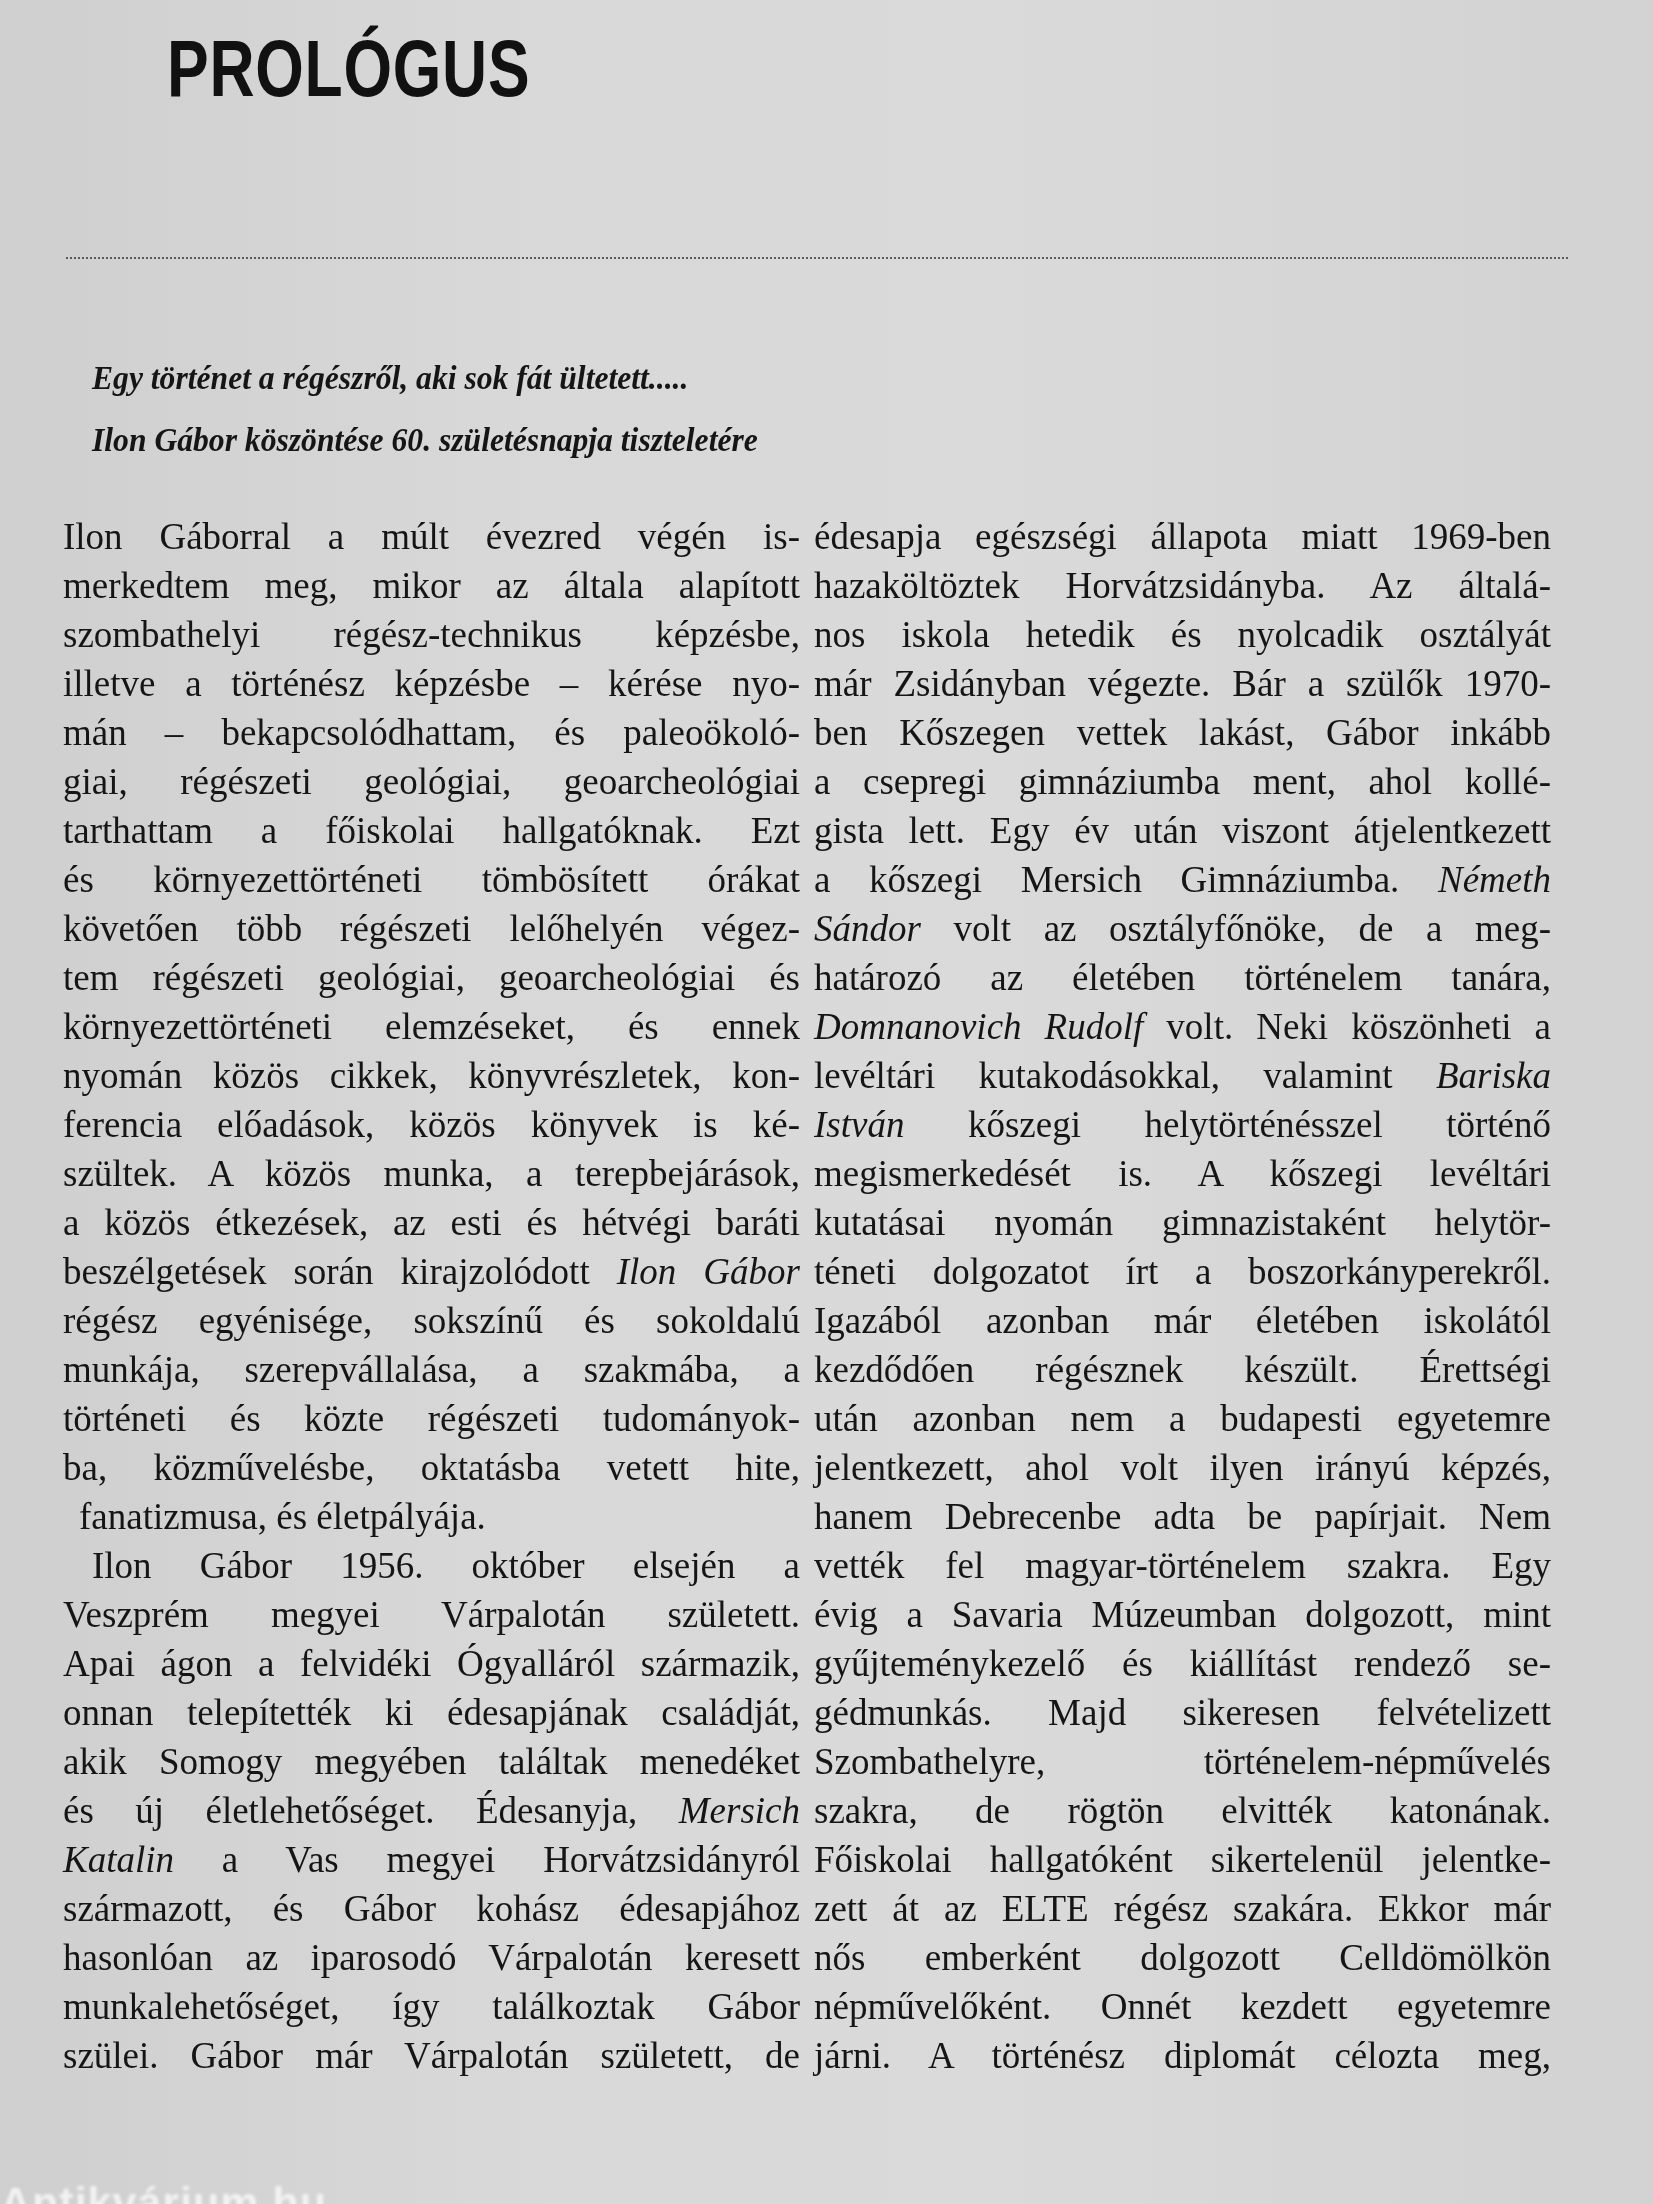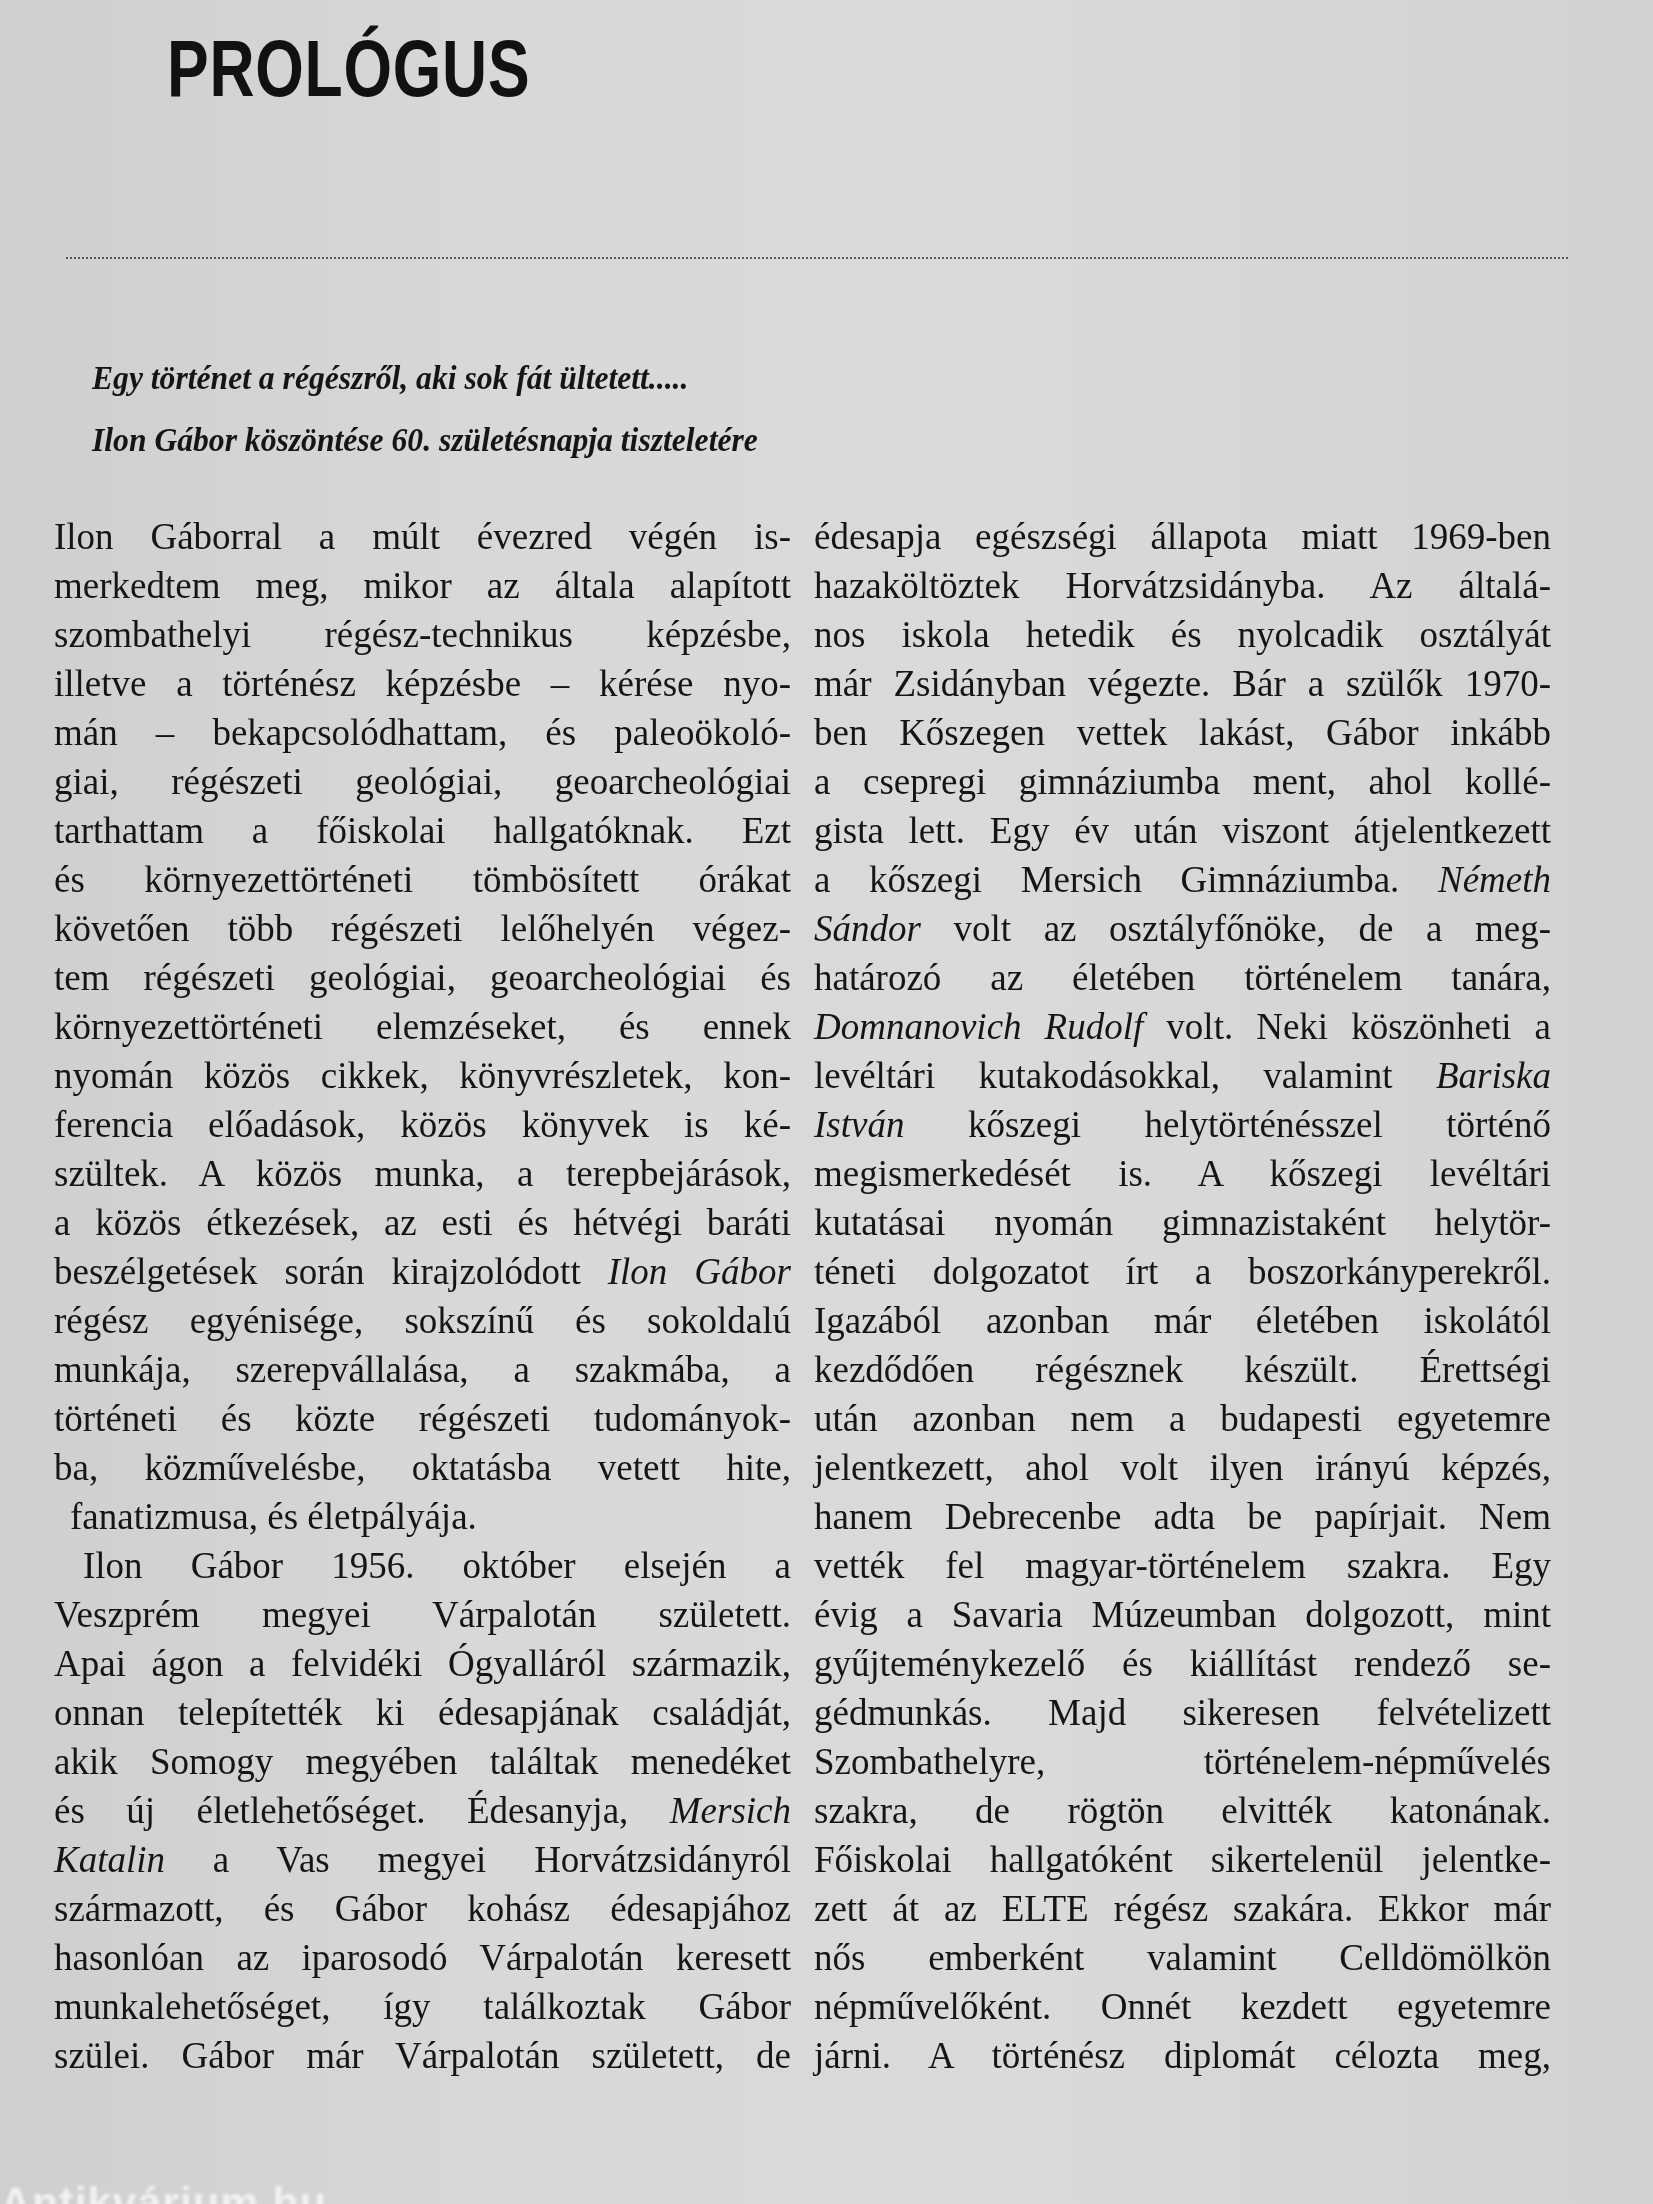--- a/index.html
+++ b/index.html
@@ -69,21 +69,21 @@
     display: block;
     height: 49px;
   }
   .column .line.last {
     text-align-last: left;
     margin-left: 16px;
   }
   .column .line.indent {
     padding-left: 29px;
   }
-  .col-left { left: 54px; width: 737px; }
+  .col-left { left: 63px; width: 737px; }
   .col-right { left: 814px; width: 737px; }
   .line em { }
   .watermark {
     position: absolute;
     left: 0;
     top: 2178px;
     font-family: "Liberation Sans", "DejaVu Sans", sans-serif;
     font-weight: 700;
     font-size: 43px;
     color: #f2f2f2;
@@ -160,20 +160,20 @@
       <div class="line"><span>jelentkezett, ahol volt ilyen irányú képzés,</span></div>
       <div class="line"><span>hanem Debrecenbe adta be papírjait. Nem</span></div>
       <div class="line"><span>vették fel magyar-történelem szakra. Egy</span></div>
       <div class="line"><span>évig a Savaria Múzeumban dolgozott, mint</span></div>
       <div class="line"><span>gyűjteménykezelő és kiállítást rendező se-</span></div>
       <div class="line"><span>gédmunkás. Majd sikeresen felvételizett</span></div>
       <div class="line"><span>Szombathelyre, történelem-népművelés</span></div>
       <div class="line"><span>szakra, de rögtön elvitték katonának.</span></div>
       <div class="line"><span>Főiskolai hallgatóként sikertelenül jelentke-</span></div>
       <div class="line"><span>zett át az ELTE régész szakára. Ekkor már</span></div>
-      <div class="line"><span>nős emberként valamint Celldömölkön</span></div>
+      <div class="line"><span>nős emberként dolgozott Celldömölkön</span></div>
       <div class="line"><span>népművelőként. Onnét kezdett egyetemre</span></div>
       <div class="line"><span>járni. A történész diplomát célozta meg,</span></div>
     </div>
 
   <div class="watermark">Antikvárium.hu</div>
 </div>
 
 
 </body></html>

